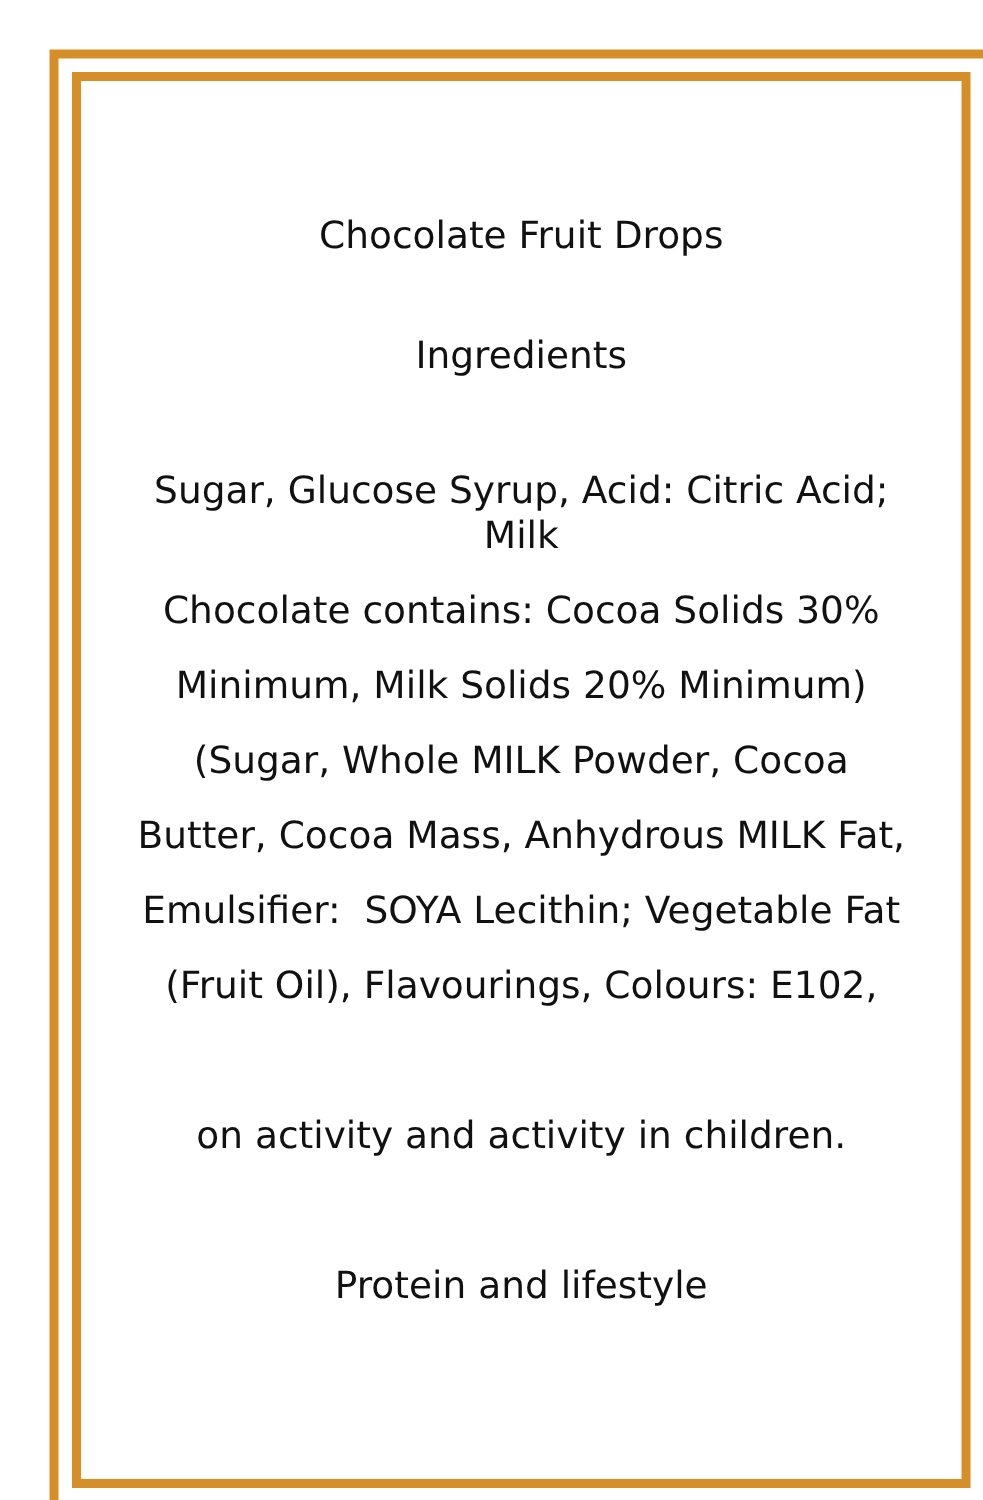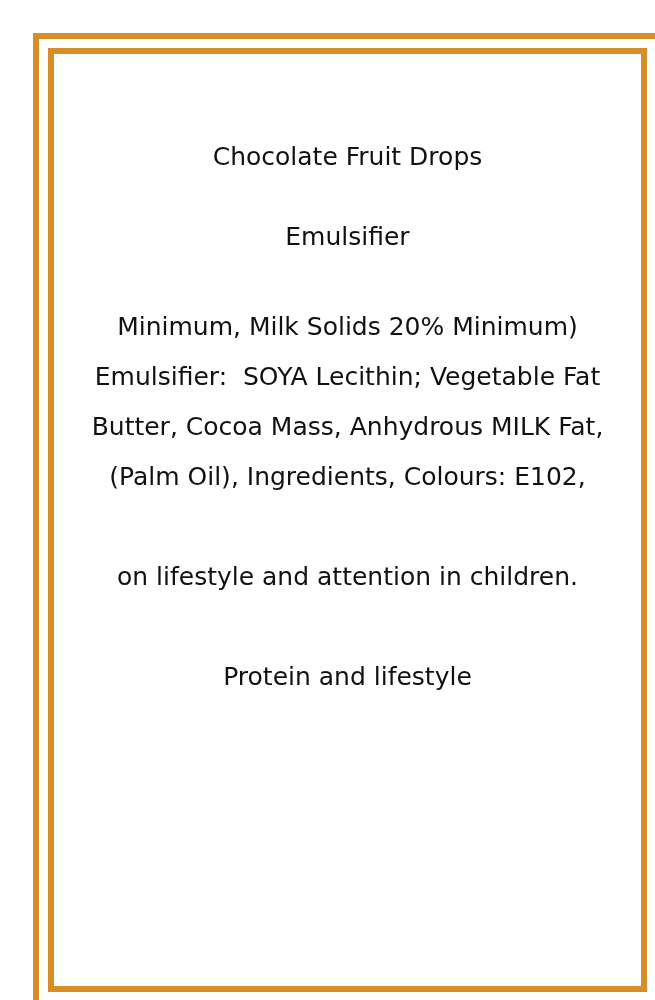--- a/index.html
+++ b/index.html
@@ -44,31 +44,34 @@
 <body>
 
 <div class="page">
   <div class="frame-outer"></div>
   <div class="frame-inner"></div>
 
   <div class="label-content">
 
     <div class="block heading-line">Chocolate Fruit Drops</div>
 
-    <div class="block heading-line">Emulsifier</div>
+    <div class="block heading-line">Ingredients</div>
 
     <div class="block">
+        <div class="text-line">Sugar, Glucose Syrup, Acid: Citric Acid; Milk</div>
+        <div class="text-line">Chocolate contains: Cocoa Solids 30%</div>
         <div class="text-line">Minimum, Milk Solids 20% Minimum)</div>
+        <div class="text-line">(Sugar, Whole MILK Powder, Cocoa</div>
+        <div class="text-line">Butter, Cocoa Mass, Anhydrous MILK Fat,</div>
         <div class="text-line">Emulsifier:  SOYA Lecithin; Vegetable Fat</div>
-        <div class="text-line">Butter, Cocoa Mass, Anhydrous MILK Fat,</div>
-        <div class="text-line">(Palm Oil), Ingredients, Colours: E102,</div>
+        <div class="text-line">(Fruit Oil), Flavourings, Colours: E102,</div>
       </div>
 
     <div class="block">
-        <div class="text-line">on lifestyle and attention in children.</div>
+        <div class="text-line">on activity and activity in children.</div>
       </div>
 
 
     <div class="block">
       <div class="heading-line">Protein and lifestyle</div>
     </div>
 
   </div>
 </div>
 

